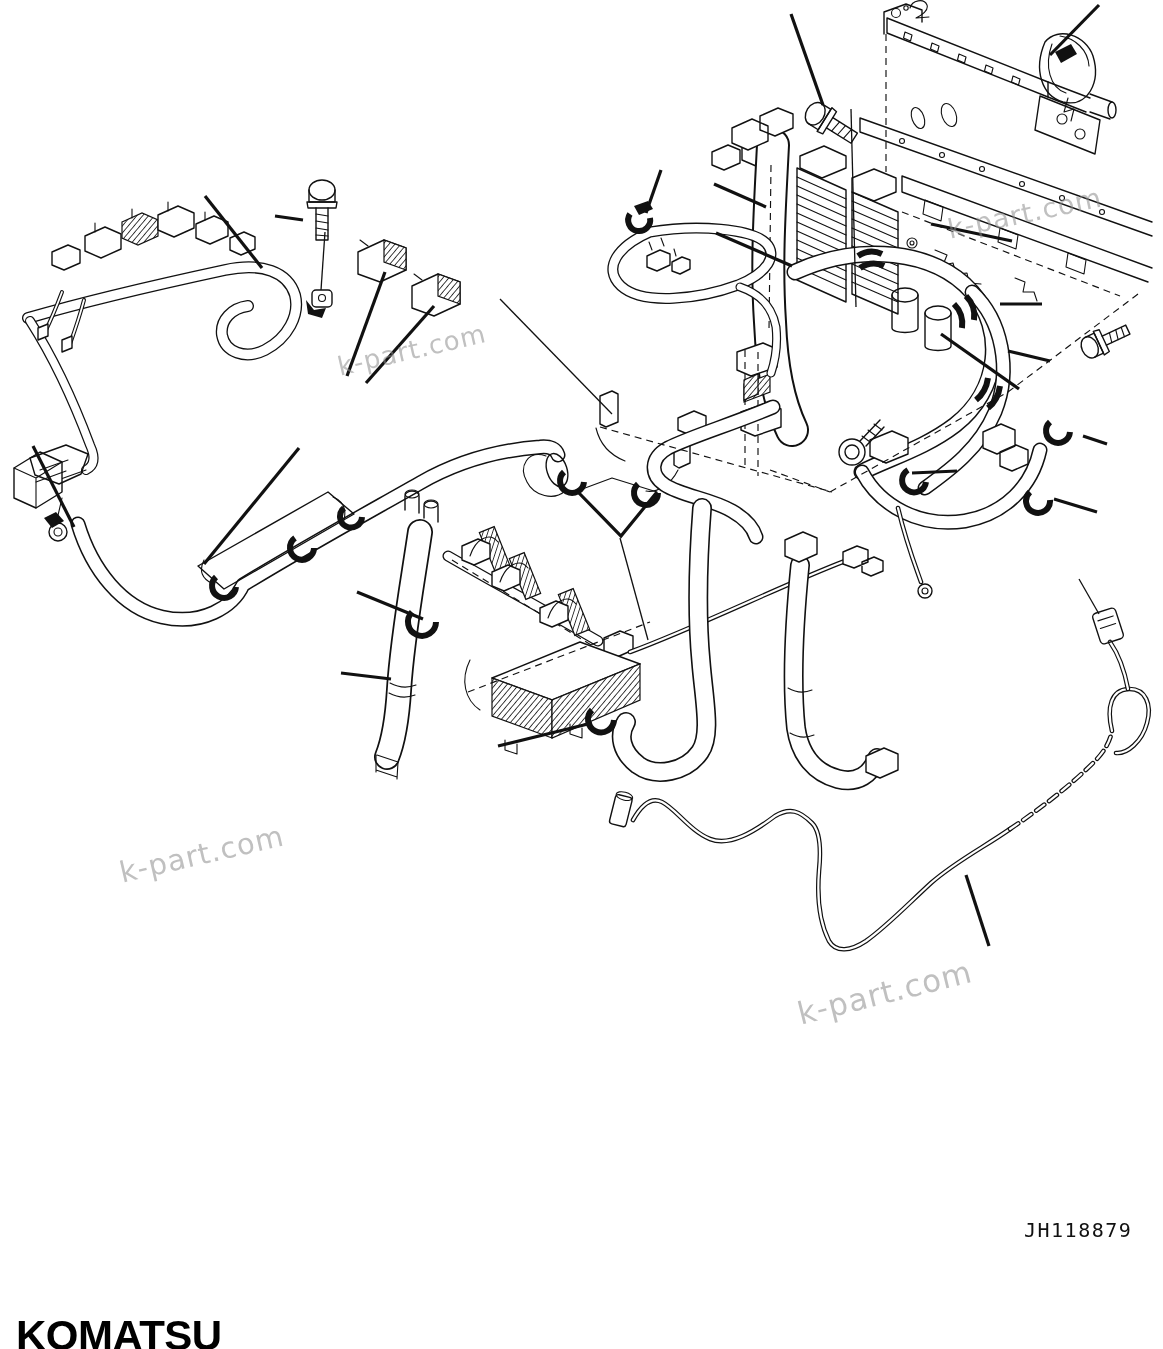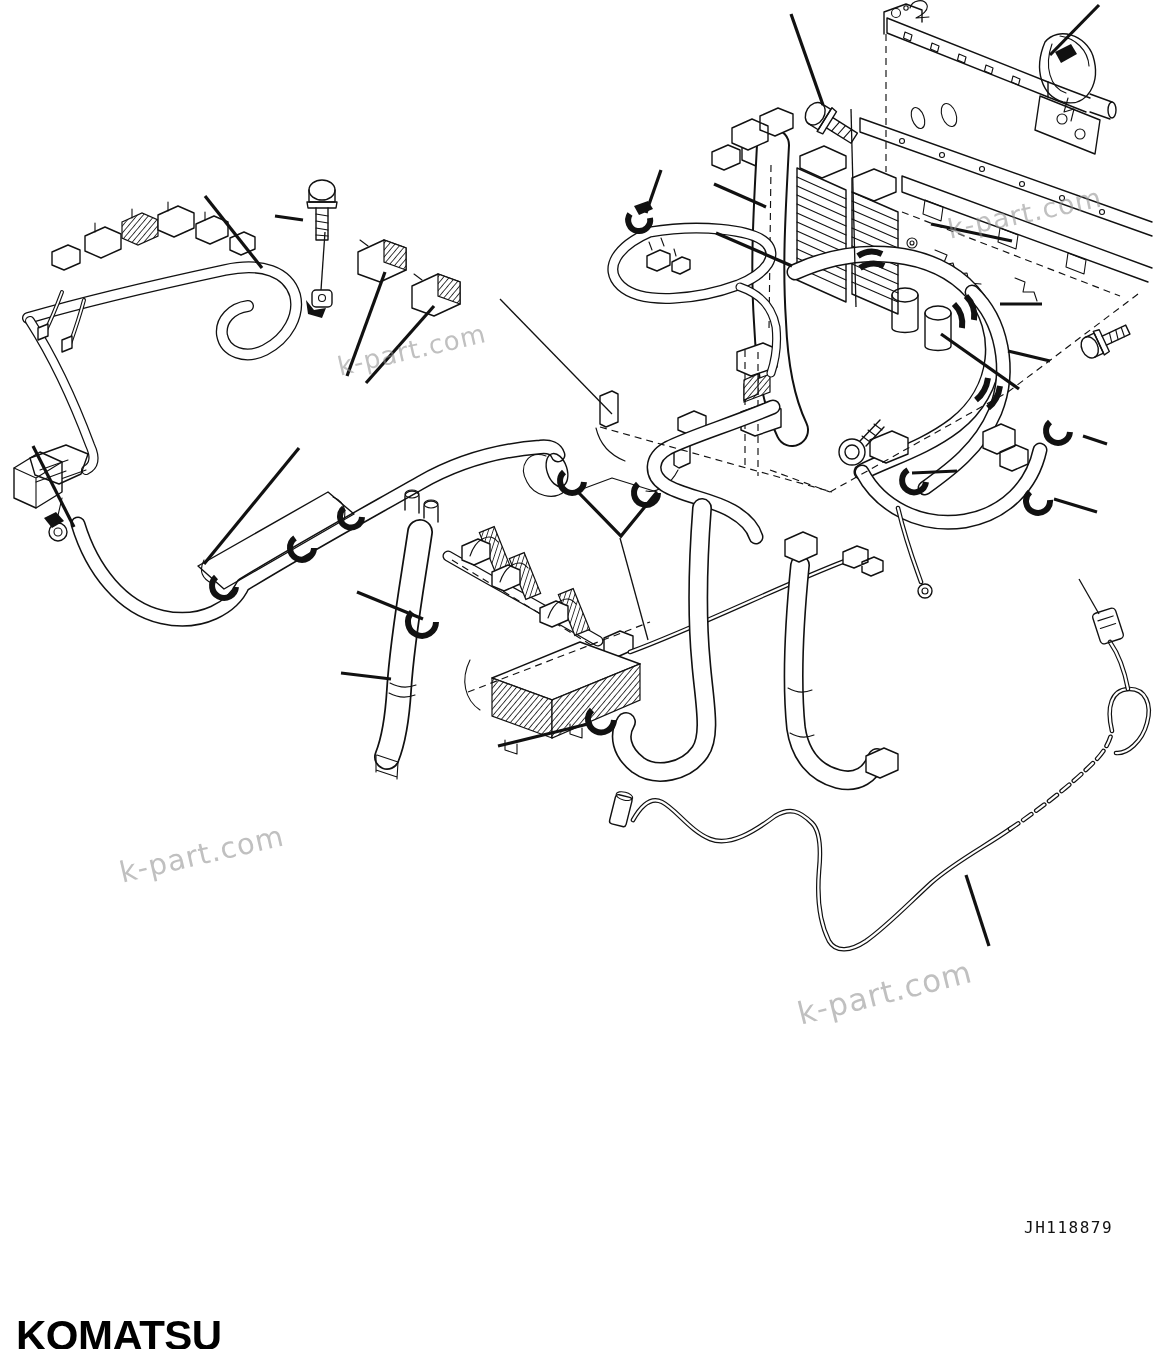--- a/index.html
+++ b/index.html
@@ -17,21 +17,21 @@
   .blk{fill:#111;stroke:none;}
   .hb {fill:url(#hp);stroke:#111;stroke-width:1.2;}
   .fb {fill:#fff;stroke:#111;stroke-width:1.4;stroke-linejoin:round;}
   .cc {stroke:#111;fill:none;stroke-width:6;stroke-linecap:butt;}
   
   .wm{position:absolute;color:#8d8d8d;opacity:.55;white-space:nowrap;
       font-family:"DejaVu Sans","Liberation Sans",sans-serif;letter-spacing:1px;
       transform-origin:left center;pointer-events:none;}
   
   #drawno{position:absolute;left:1024px;top:1218px;font-family:"DejaVu Sans Mono","Liberation Mono",monospace;
-      font-size:16px;letter-spacing:1.5px;color:#111;}
+      font-size:20px;letter-spacing:1.5px;color:#111;}
   
   #logo{position:absolute;left:16px;top:1312px;font-weight:800;font-size:42px;color:#000;
       font-family:Liberation Sans, sans-serif;letter-spacing:-.5px;
       transform:scaleX(1.02,1);}
 </style>
 </head>
 <body>
 
 <div id="page">
 

